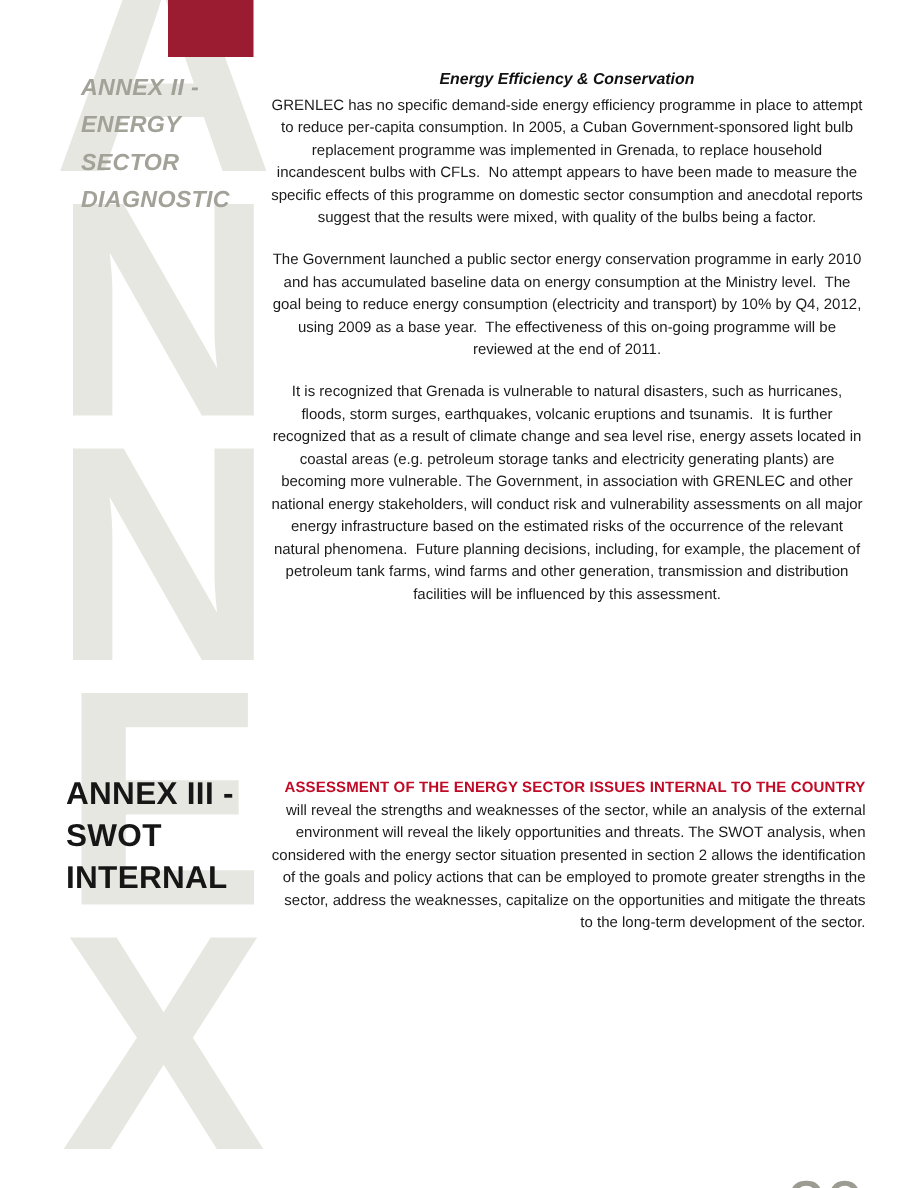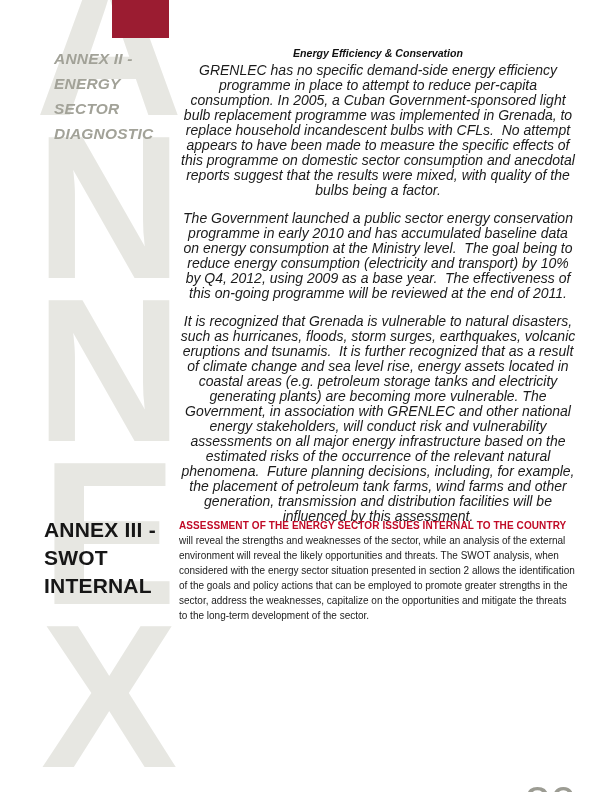--- a/index.html
+++ b/index.html
@@ -92,36 +92,36 @@
   }
   .sec-heading {
     font-weight: bold;
     font-style: italic;
     font-size: 10.6px;
     line-height: 15px;
     color: #111111;
     margin: 0 0 2px 0;
   }
   .body-para {
-    font-size: 14px;
+    font-size: 10px;
     line-height: 15px;
     color: #1b1b1b;
     margin: 0 0 13px 0;
     white-space: pre-wrap;
-    font-style: italic;
   }
   .body-para.last {
     margin-bottom: 10px;
   }
   .swot-para {
     font-size: 10px;
     line-height: 15px;
     color: #1b1b1b;
     margin: 0;
     white-space: pre-wrap;
+    text-align: right;
   }
   .swot-lead {
     font-weight: bold;
     color: #c00a26;
     letter-spacing: 0.1px;
   }
 
   
   .page-number {
     position: absolute;

